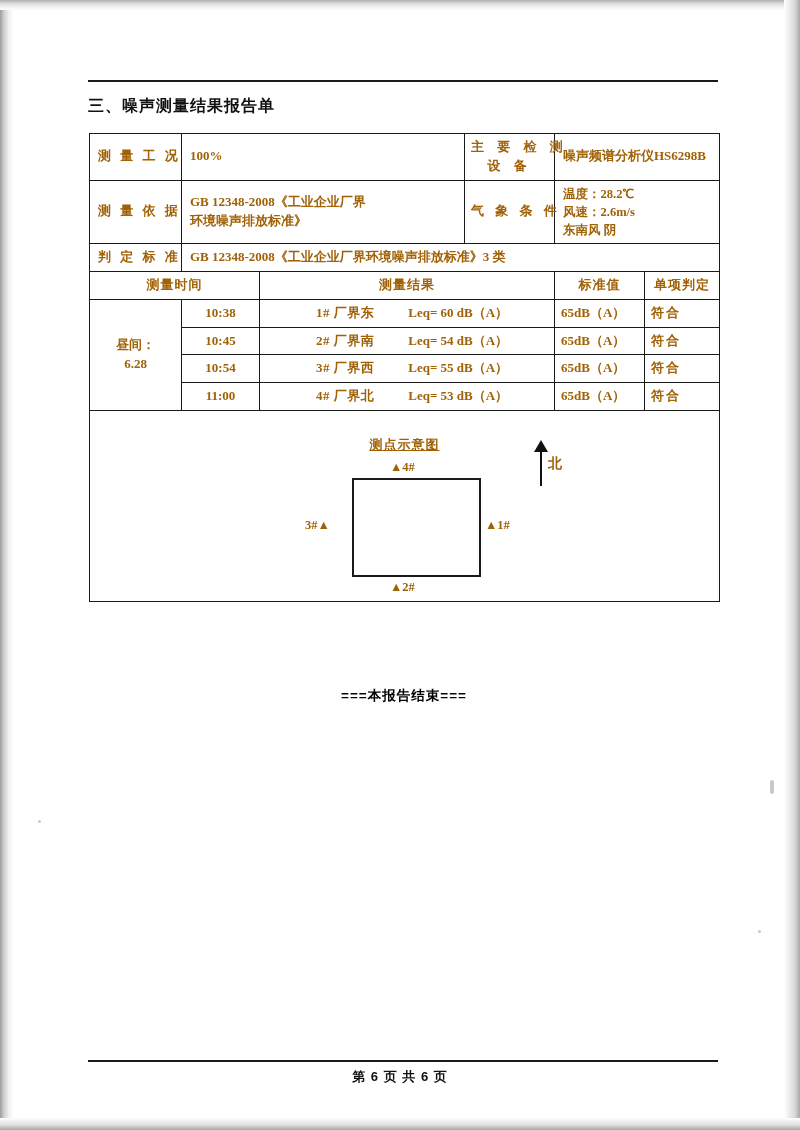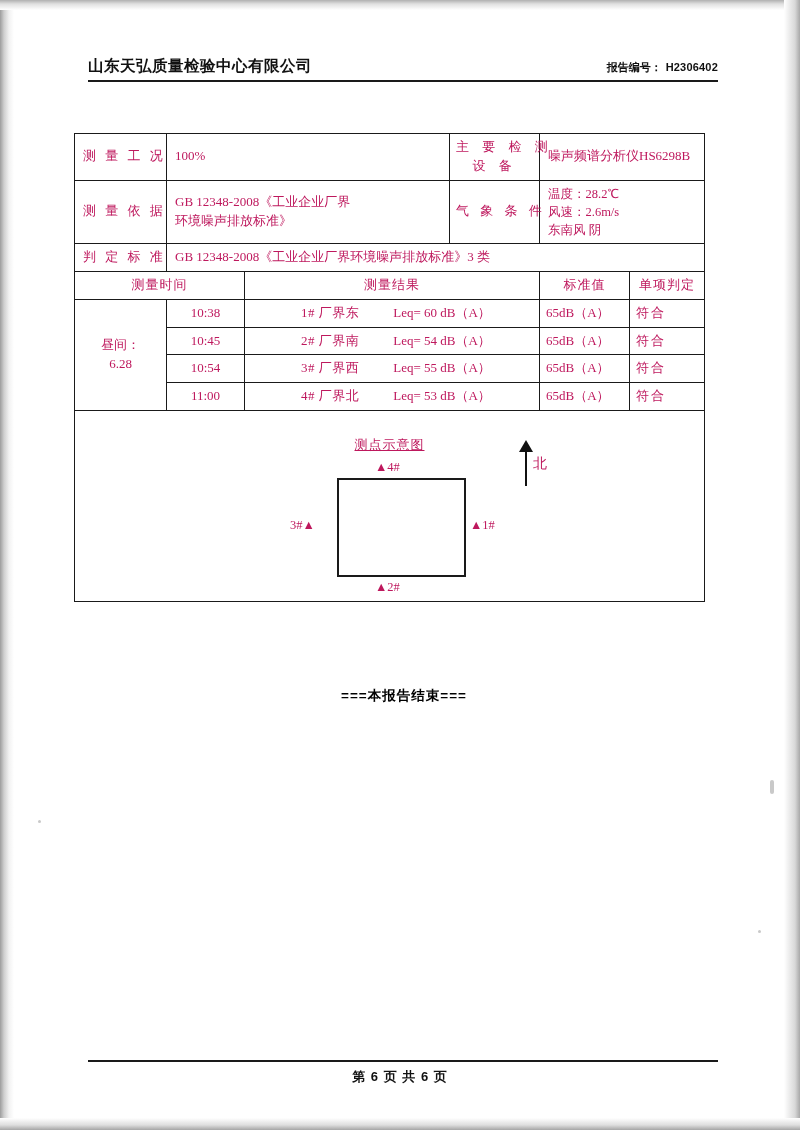--- a/index.html
+++ b/index.html
@@ -102,27 +102,28 @@
     font-family: "Liberation Sans", sans-serif;
     font-weight: bold;
     font-size: 16px;
     letter-spacing: 1px;
     color: #111;
   }
 
   
   table.report {
     position: absolute;
-    left: 74px;
+    left: 89px;
     top: 133px;
     width: 630px;
     border-collapse: collapse;
     table-layout: fixed;
     font-size: 13px;
-    color: #be185d;
+    color: #a16207;
+    font-weight: bold;
   }
   table.report td {
     border: 1px solid #1a1a1a;
     padding: 4px 6px;
     vertical-align: middle;
     line-height: 1.45;
   }
   .lbl {
     text-align: center;
     white-space: nowrap;
@@ -270,28 +271,23 @@
   <div class="scan-edge-left"></div>
   <div class="scan-edge-top"></div>
   <div class="scan-edge-right"></div>
   <div class="scan-edge-bottom"></div>
   <div class="speck" style="left:38px; top:820px; width:3px; height:3px;"></div>
   <div class="speck" style="left:770px; top:780px; width:4px; height:14px; border-radius:2px;"></div>
   <div class="speck" style="left:758px; top:930px; width:3px; height:3px;"></div>
 
   <div class="content">
 
-    <div class="header">
-      <div class="header-company">山东天弘质量检验中心有限公司</div>
-      <div class="header-reportno">
-        <span>报告编号：</span><span class="no-value">H2306402</span>
-      </div>
-    </div>
     <div class="header-rule"></div>
 
+    <div class="section-title">三、噪声测量结果报告单</div>
 
     <table class="report">
       <colgroup>
         <col style="width:92px">
         <col style="width:78px">
         <col style="width:205px">
         <col style="width:90px">
         <col style="width:90px">
         <col style="width:75px">
       </colgroup>

